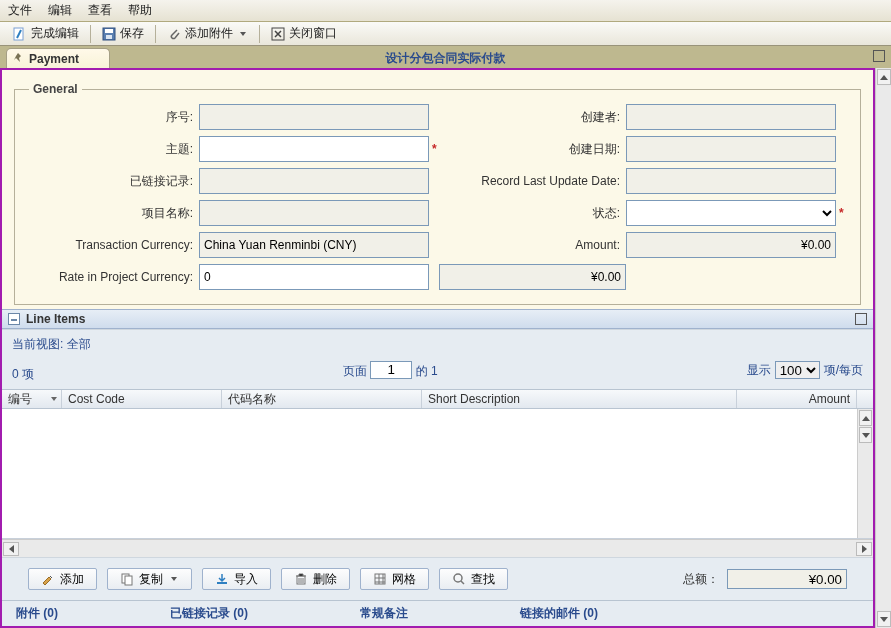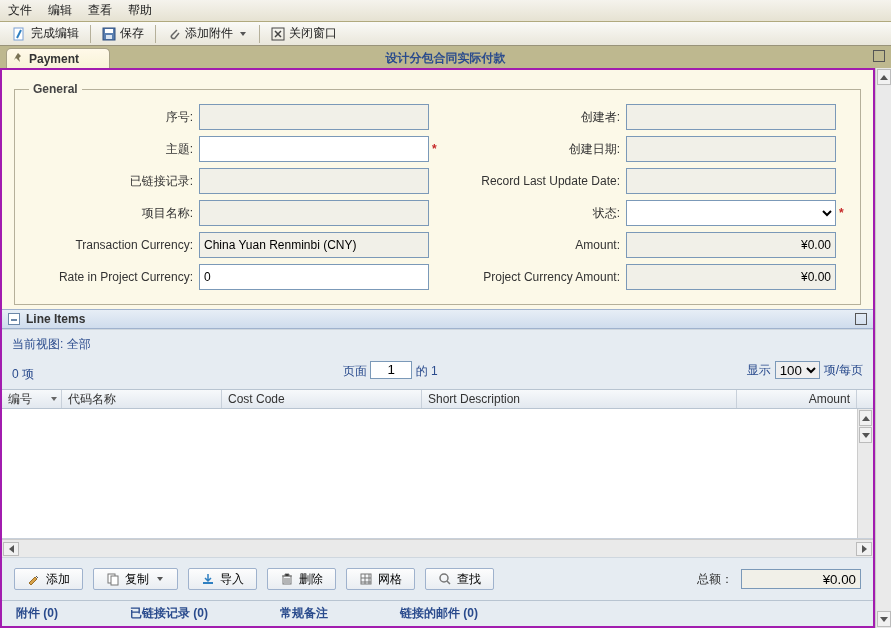--- a/index.html
+++ b/index.html
@@ -241,21 +241,21 @@
   .gridbody .vscroll .vup,.gridbody .vscroll .vdn{height:16px;border:1px solid #bbb;margin:1px;background:#f1f1f1;display:flex;align-items:center;justify-content:center;}
   .grid-hscroll{
     height:18px;background:#eaeaea;border-top:1px solid #ccc;display:flex;align-items:center;
   }
   .grid-hscroll .hleft,.grid-hscroll .hright{width:16px;height:14px;border:1px solid #bbb;background:#f1f1f1;margin:1px;display:flex;align-items:center;justify-content:center;}
   .grid-hscroll .htrack{flex:1;background:#eaeaea;}
   
   .btnbar {
     display:flex;
     align-items:center;
-    padding:10px 12px;
+    padding:10px 26px;
     gap:10px;
     background:#e6ecf2;
     border-top:1px solid #cfd7df;
   }
   button.ab {
     background:linear-gradient(#fdfdfd,#e9edf2);
     border:1px solid #9fb2cd;
     height:22px;
     padding:0 12px;
     display:inline-flex;
@@ -274,21 +274,21 @@
     width:120px;height:20px;border:1px solid #7b99b8;text-align:right;padding-right:4px;background:#f1f0e8;
   }
   
   .footer {
     background:#e6ecf2;
     border-top:1px solid #b8c4d1;
     height:26px;
     display:flex;
     align-items:center;
     padding:0 14px;
-    gap:72px;
+    gap:112px;
     color:#2a4b8d;
     font-weight:bold;
   }
   .footer span{cursor:default;}
   .arrow-glyph{width:0;height:0;border-left:4px solid transparent;border-right:4px solid transparent;}
   .arrow-glyph.up{border-bottom:5px solid #555;}
   .arrow-glyph.down{border-top:5px solid #555;}
   .arrow-glyph.left{border-top:4px solid transparent;border-bottom:4px solid transparent;border-right:5px solid #555;border-left:none;}
   .arrow-glyph.right{border-top:4px solid transparent;border-bottom:4px solid transparent;border-left:5px solid #555;border-right:none;}
 </style>
@@ -397,21 +397,20 @@
         <div class="lbl">Transaction Currency:</div>
         <input class="txt ro" readonly="" value="China Yuan Renminbi (CNY)" style="">
         <div></div>
         <div class="lbl">Amount:</div>
         <input class="txt ro amount" readonly="" value="¥0.00" style="">
         <div></div>
 
         <div class="lbl">Rate in Project Currency:</div>
         <input class="txt" value="0" style="">
         <div></div>
-        <div class="lbl">Project Currency Amount:</div>
         <input class="txt ro amount" readonly="" value="¥0.00" style="">
         <div></div>
       </div>
     </fieldset>
 
     <div class="panel-hdr">
       <span class="collapse-ico"></span>
       <span>Line Items</span>
       <span class="maxicon2"></span>
     </div>
@@ -430,22 +429,22 @@
         </div>
         <div class="right">
           <span>显示</span>
           <select><option>100</option></select>
           <span>项/每页</span>
         </div>
       </div>
 
       <div class="gridhdr">
         <div class="sort">编号</div>
+        <div>Cost Code</div>
         <div>代码名称</div>
-        <div>Cost Code</div>
         <div>Short Description</div>
         <div style="justify-content:flex-end">Amount</div>
         <div></div>
       </div>
       <div class="gridbody">
         <div class="vscroll">
           <div class="vup">
               <span class="arrow-glyph up"></span>
             </div>
           <div style="flex:1"></div>

